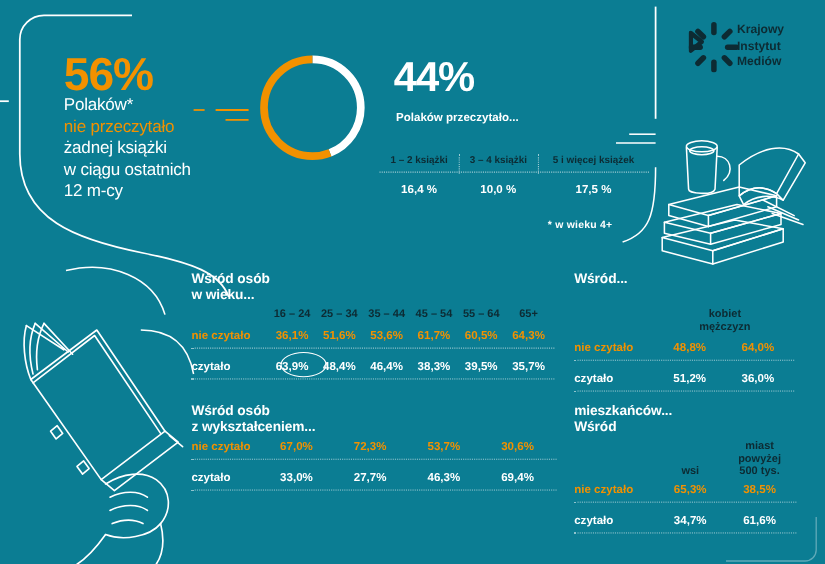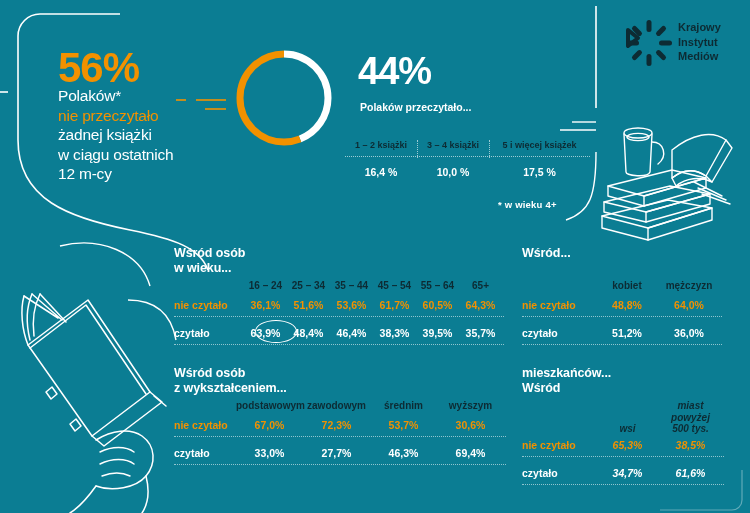--- a/index.html
+++ b/index.html
@@ -53,21 +53,21 @@
 
   .footnote {
     position:absolute; left:498px; top:199px;
     font-size:9.5px; font-weight:bold; color:#ffffff; letter-spacing:.2px;
   }
 
   
   .logo { position:absolute; left:626px; top:18px; width:112px; height:52px; }
   .logo-mark { position:absolute; left:0; top:2px; width:46px; height:46px; }
   .logo-text {
-    position:absolute; left:52px; top:2px;
+    position:absolute; left:44px; top:2px;
     font-size:11px; font-weight:bold; line-height:14.5px; color:#0d2b33;
   }
 
   
   .tbl { position:absolute; }
   .tbl-title {
     font-size:12.5px; font-weight:bold; color:#ffffff; line-height:15px;
     margin-bottom:4px; letter-spacing:-.1px;
   }
   .trow { display:flex; align-items:center; }
@@ -85,36 +85,36 @@
   #age-table .tlabel { width:70px; }
   #age-table .thcell, #age-table .tcell { width:43px; }
   #age-table .hdr { padding-left:70px; margin-bottom:7px; }
   #age-table .r1 { margin-bottom:5px; }
   #age-table .r2 { margin-top:10px; margin-bottom:5px; }
 
   
   #gender-table { left:522px; top:246px; width:200px; }
   #gender-table .tlabel { width:74px; }
   #gender-table .thcell, #gender-table .tcell { width:62px; }
-  #gender-table .hdr { padding-left:74px; margin-bottom:7px; }
+  #gender-table .hdr { padding-left:74px; margin-bottom:7px;flex-direction:column; }
   #gender-table .r1 { margin-bottom:5px; }
   #gender-table .r2 { margin-top:10px; margin-bottom:5px; }
 
   
   #edu-table { left:174px; top:366px; width:332px; }
   #edu-table .tlabel { width:62px; }
   #edu-table .thcell, #edu-table .tcell { width:67px; }
   #edu-table .hdr { padding-left:62px; margin-bottom:7px; }
   #edu-table .r1 { margin-bottom:5px; }
   #edu-table .r2 { margin-top:10px; margin-bottom:5px; }
 
   
   #res-table { left:522px; top:366px; width:202px; }
   #res-table .tlabel { width:74px; }
-  #res-table .thcell, #res-table .tcell { width:63px;font-style:italic; }
+  #res-table .thcell, #res-table .tcell { width:63px; }
   #res-table .hdr { padding-left:74px; margin-bottom:4px; align-items:flex-end; }
   #res-table .r1 { margin-bottom:5px; }
   #res-table .r2 { margin-top:10px; margin-bottom:5px; }
 
   .highlight-ellipse {
     position:absolute; left:255px; top:320px; width:42px; height:23px;
     border:1.6px solid #ffffff; border-radius:50%;
   }
 </style>
 </head>
@@ -303,26 +303,20 @@
       <div class="tcell yes">36,0%</div>
     </div>
     <div class="rule"></div>
   </div>
 
   <div class="tbl" id="edu-table">
     <div class="tbl-title">
       <div>Wśród osób</div>
       <div>z wykształceniem...</div>
     </div>
-    <div class="trow hdr">
-      <div class="thcell">podstawowym</div>
-      <div class="thcell">zawodowym</div>
-      <div class="thcell">średnim</div>
-      <div class="thcell">wyższym</div>
-    </div>
     <div class="trow r1">
       <div class="tlabel no">nie czytało</div>
       <div class="tcell no">67,0%</div>
       <div class="tcell no">72,3%</div>
       <div class="tcell no">53,7%</div>
       <div class="tcell no">30,6%</div>
     </div>
     <div class="rule"></div>
     <div class="trow r2">
       <div class="tlabel yes">czytało</div>

